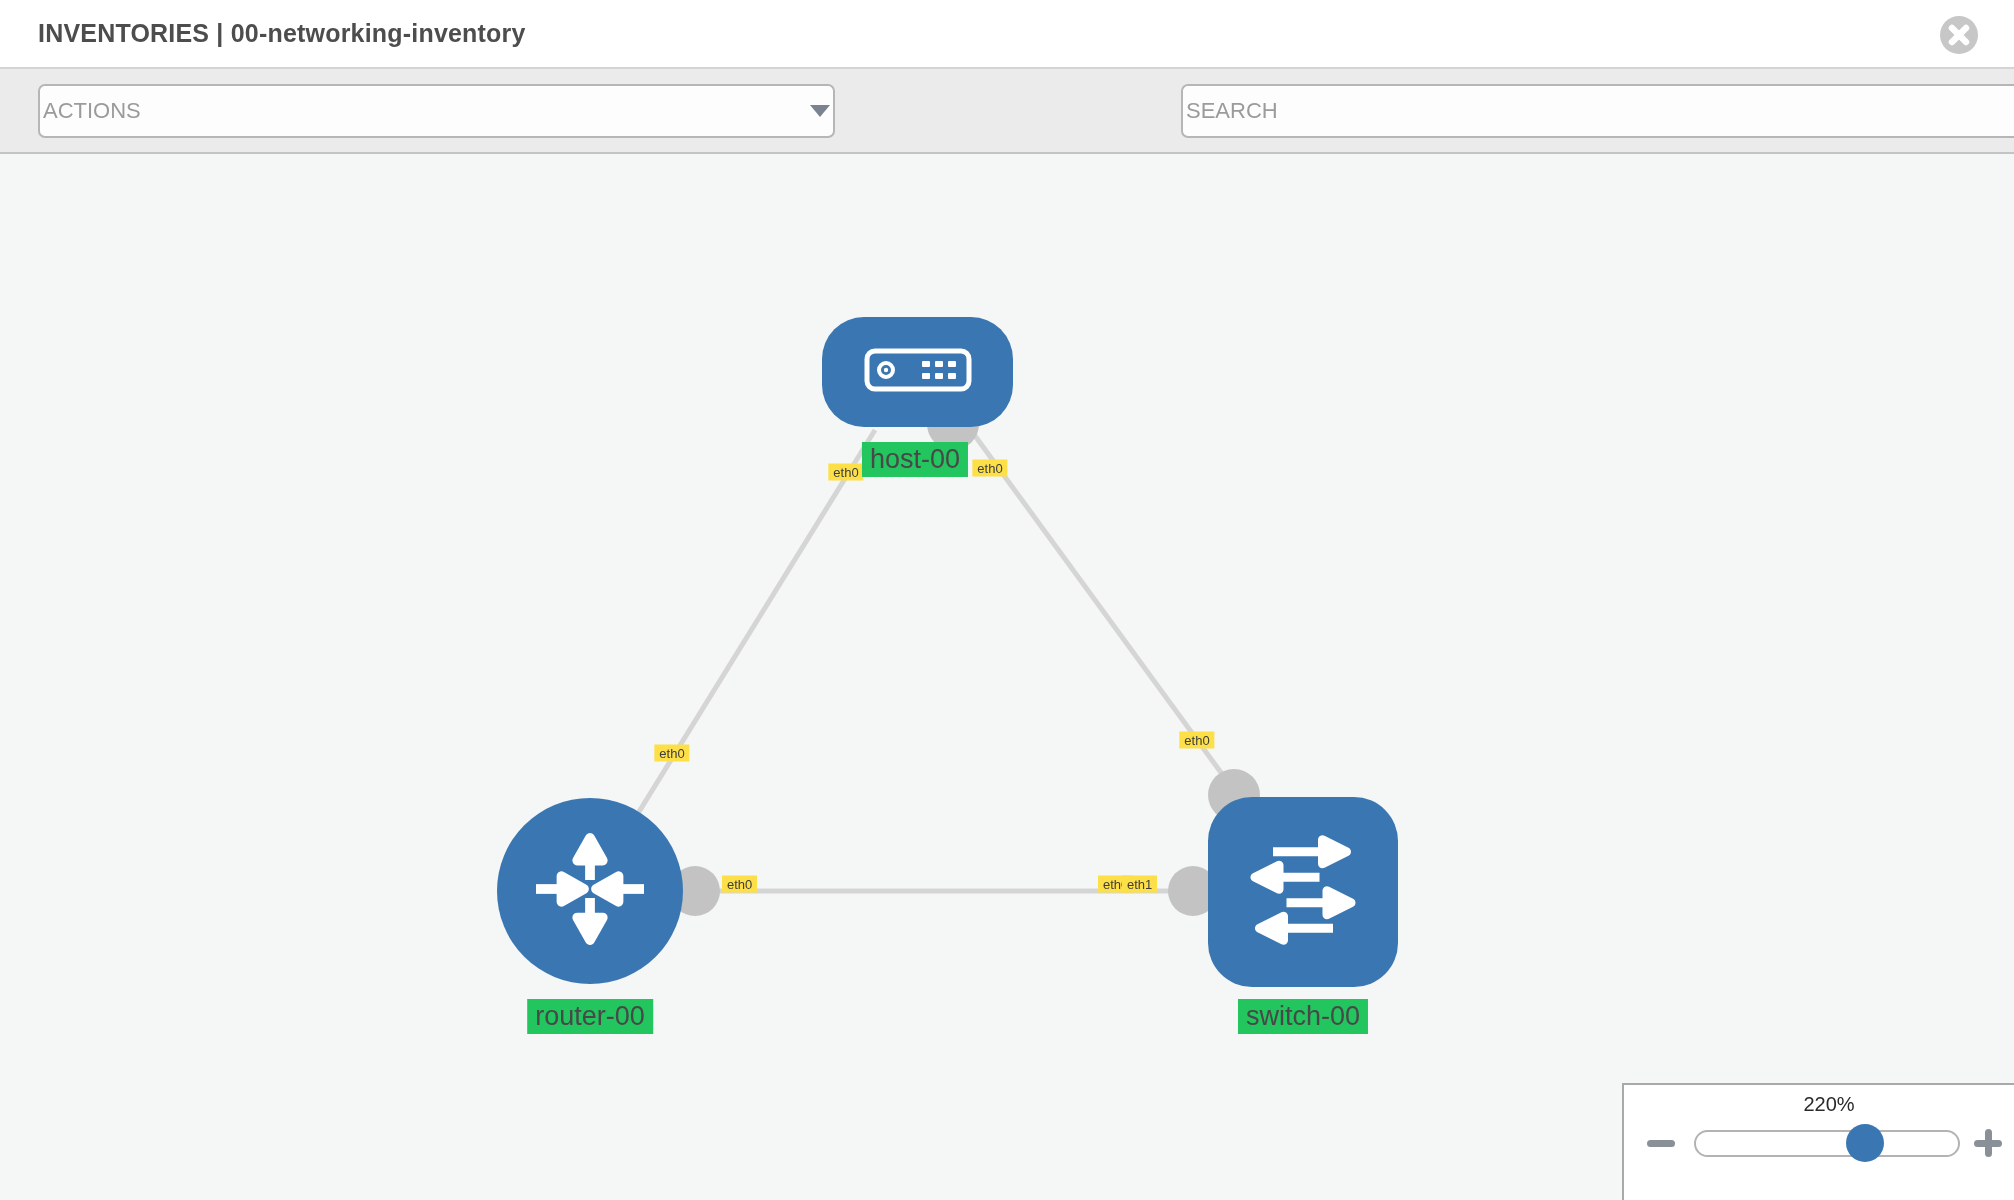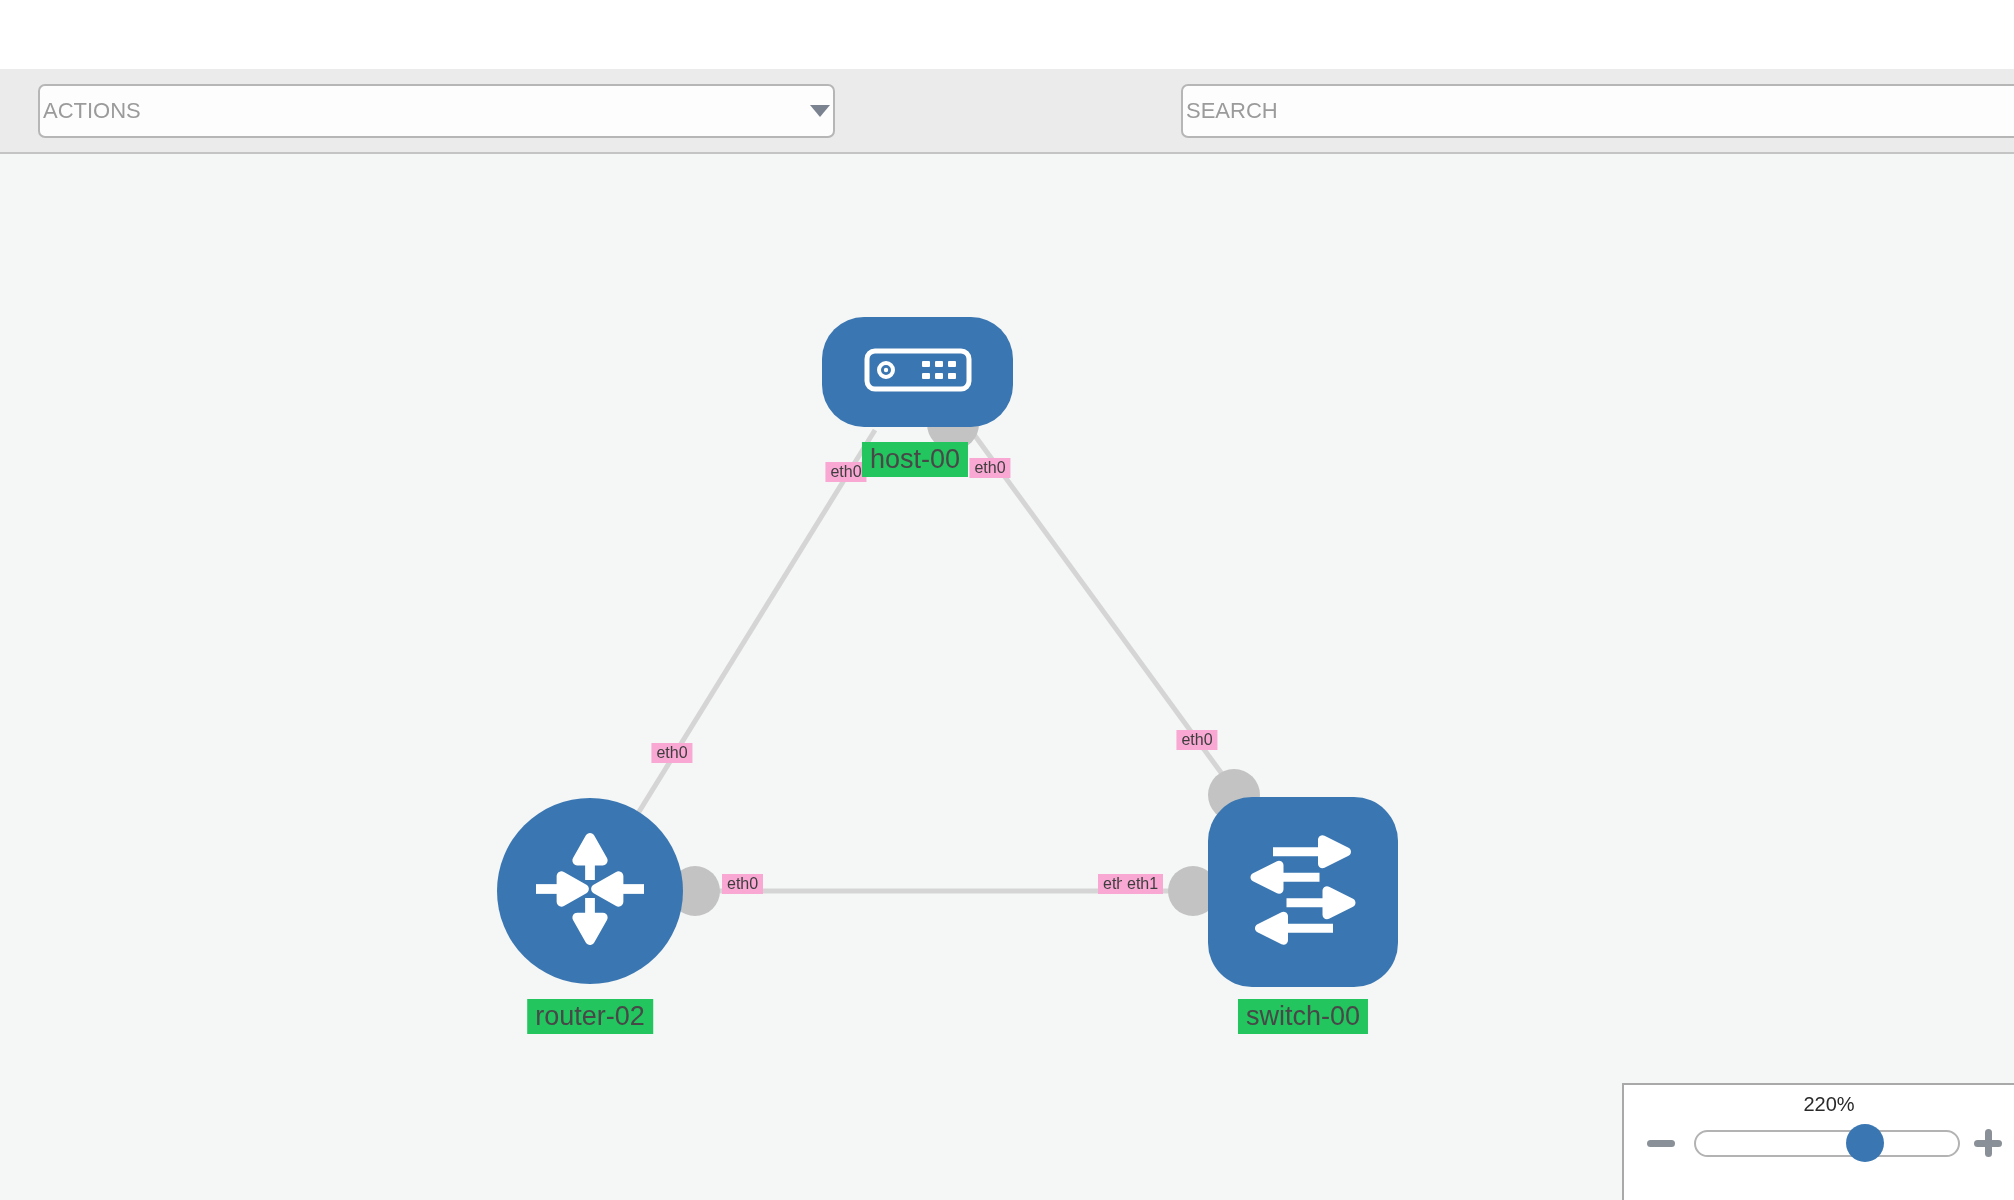--- a/index.html
+++ b/index.html
@@ -31,21 +31,21 @@
 
   
   .canvas{position:absolute;left:0;top:154px;width:2014px;height:1046px;background:#f5f6f6;overflow:hidden;}
   .wires{position:absolute;left:0;top:0;}
   .node{position:absolute;background:#3a77b2;display:flex;align-items:center;justify-content:center;cursor:pointer;}
   .node-host{left:822px;top:163px;width:191px;height:110px;border-radius:42px;}
   .node-router{left:497px;top:644px;width:186px;height:186px;border-radius:50%;}
   .node-switch{left:1208px;top:643px;width:190px;height:190px;border-radius:44px;}
   .node-label{position:absolute;transform:translateX(-50%);background:#22c55e;color:#484848;
               font-size:27px;padding:2px 8px;white-space:nowrap;z-index:5;}
-  .if-label{position:absolute;background:#f9a8d4;color:#3d3d3d;font-size:16px;padding:1px 5px;
+  .if-label{position:absolute;background:#fde047;color:#3d3d3d;font-size:13px;padding:1px 5px;
             white-space:nowrap;z-index:4;}
   .if-center{transform:translate(-50%,-50%);}
   .if-left{transform:translate(0,-50%);}
 
   
   .zoom-panel{position:absolute;left:1622px;top:1083px;width:400px;height:125px;background:#ffffff;
               border:2px solid #a9a9a9;box-sizing:border-box;}
   .zoom-value{position:absolute;left:60px;top:8px;width:290px;text-align:center;
               font-size:20px;color:#2a2a2a;}
   .zoom-minus{position:absolute;left:23px;top:55px;width:28px;height:7px;border-radius:4px;
@@ -56,20 +56,31 @@
               background:#3a77b2;cursor:grab;}
   .zoom-plus{position:absolute;left:350px;top:44px;width:28px;height:28px;cursor:pointer;}
   .zoom-plus .h{position:absolute;left:0;top:11px;width:28px;height:7px;border-radius:4px;background:#8a9097;}
   .zoom-plus .v{position:absolute;left:11px;top:0;width:7px;height:28px;border-radius:4px;background:#8a9097;}
 </style>
 </head>
 <body>
 
 <div class="page">
 
+  <div class="header">
+    <div class="header-title">INVENTORIES | 00-networking-inventory</div>
+    <div class="close-btn">
+      <span>
+        <svg width="38" height="38" viewBox="0 0 38 38">
+          <line x1="12" y1="12" x2="26" y2="26" stroke="#ffffff" stroke-width="6.5" stroke-linecap="round"></line>
+          <line x1="26" y1="12" x2="12" y2="26" stroke="#ffffff" stroke-width="6.5" stroke-linecap="round"></line>
+        </svg>
+      </span>
+    </div>
+  </div>
 
   <div class="toolbar">
     <div class="combo combo-actions">
       <span class="combo-label">ACTIONS</span>
       <span class="caret"></span>
     </div>
 
     <div class="tool-icon wrench">
       <span>
         <svg width="40" height="40" viewBox="0 0 40 40">
@@ -159,21 +170,21 @@
             <line x1="-22" y1="17" x2="34" y2="17"></line>
             <polygon points="32,1 32,33 64,17"></polygon>
             <line x1="40" y1="51" x2="-28" y2="51"></line>
             <polygon points="-26,35 -26,67 -58,51"></polygon>
           </g>
         </svg>
       </span>
     </div>
 
     <div class="node-label" style="left:915px;top:288px;">host-00</div>
-    <div class="node-label" style="left:590px;top:845px;">router-02</div>
+    <div class="node-label" style="left:590px;top:845px;">router-00</div>
     <div class="node-label" style="left:1303px;top:845px;">switch-00</div>
 
     <div class="if-label if-center" style="left:846px;top:318px;">eth0</div>
     <div class="if-label if-center" style="left:990px;top:314px;">eth0</div>
     <div class="if-label if-center" style="left:672px;top:599px;">eth0</div>
     <div class="if-label if-center" style="left:1197px;top:586px;">eth0</div>
     <div class="if-label if-left" style="left:722px;top:730px;">eth0</div>
     <div class="if-label if-left" style="left:1098px;top:730px;z-index:3;">eth0</div>
     <div class="if-label if-left" style="left:1122px;top:730px;z-index:4;text-align:right;">eth1</div>
   </div>

